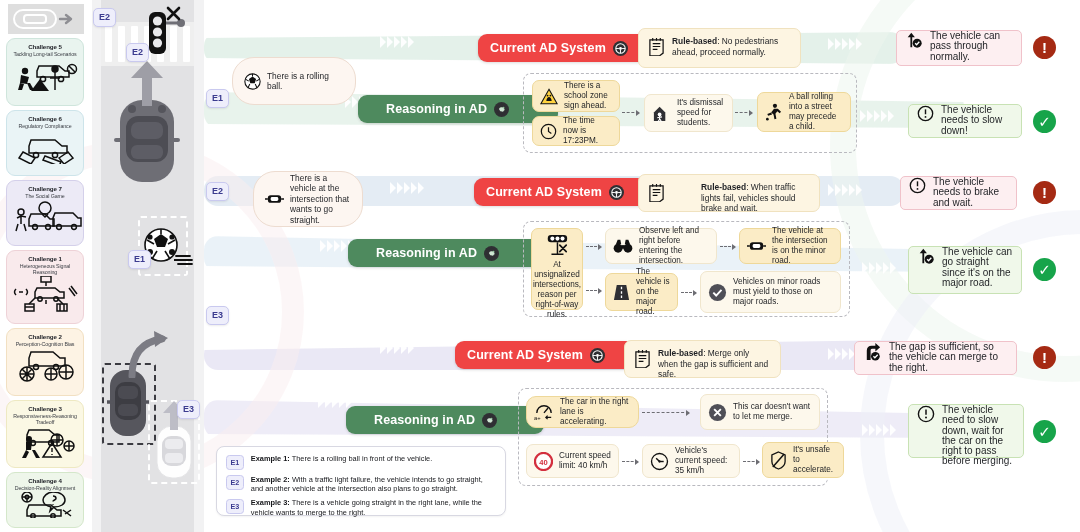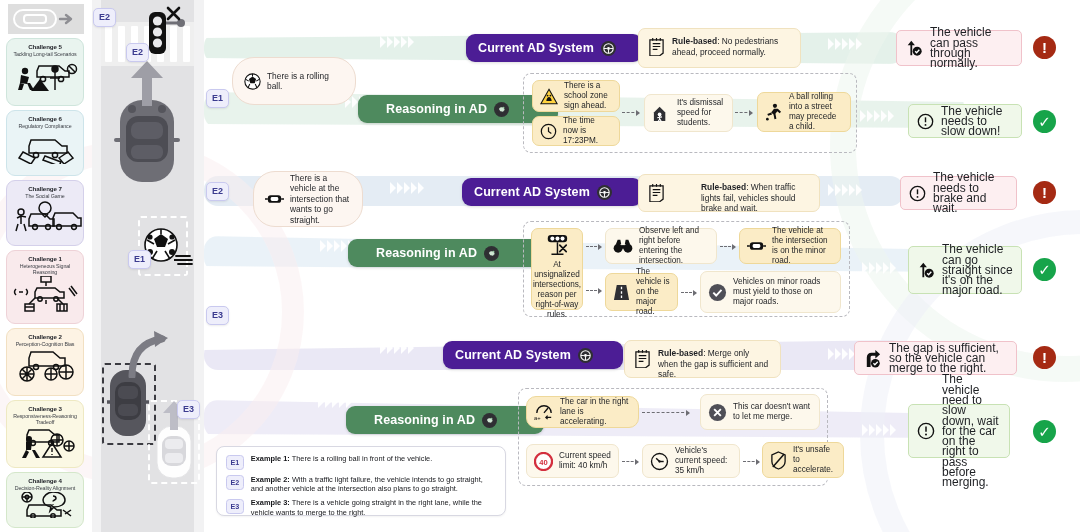--- a/index.html
+++ b/index.html
@@ -39,21 +39,21 @@
     color:#3b3b8f;font-weight:bold;font-size:9px;line-height:9px;
     padding:4px 5px;box-shadow:0 1px 2px rgba(0,0,0,.08);
   }
 
   
   .pill{
     position:absolute;border-radius:9px;color:#fff;font-weight:bold;
     display:flex;align-items:center;gap:7px;padding:0 12px;height:28px;
     font-size:12.5px;letter-spacing:.1px;box-shadow:0 1px 3px rgba(0,0,0,.14);
   }
-  .pill.cur{background:#4c1d95;}
+  .pill.cur{background:#ef4444;margin-left:12px;}
   .pill.rea{background:#4e8a5e;padding-left:28px;}
   .pill .gl{
     width:15px;height:15px;border-radius:50%;background:#2f2f33;color:#fff;
     display:flex;align-items:center;justify-content:center;font-size:9px;flex:none;
   }
 
   
   .scen{
     position:absolute;background:#fdf6f1;border:1.2px solid #eddcd0;border-radius:22px;
     display:flex;align-items:center;gap:6px;padding:4px 11px;box-sizing:border-box;
@@ -66,22 +66,22 @@
   }
   .rule b{font-weight:bold;}
   .step{
     position:absolute;background:#fdf6e6;border:1px solid #d946ef;border-radius:7px;
     display:flex;align-items:center;gap:6px;padding:6px 7px;box-sizing:border-box;
     font-size:8.2px;line-height:10px;color:#1e2024;
   }
   .step.amber{background:#fbecc6;border-color:#eed89a;}
   .step.cream{background:#fdf8ec;border-color:#f0e6cd;}
   .concl{
-    position:absolute;border-radius:5px;display:flex;align-items:center;gap:7px;
-    padding:6px 8px;box-sizing:border-box;font-size:12px;line-height:10.3px;color:#1e2024;
+    position:absolute;border-radius:5px;display:flex;align-items:flex-start;gap:7px;
+    padding:0 8px;box-sizing:border-box;font-size:10px;line-height:10.3px;color:#1e2024;
   }
   .concl.bad{background:#fdeff1;border:1.3px solid #f0c2ca;}
   .concl.good{background:#f0f8ea;border:1.3px solid #c8e2b4;}
 
   .verdict{position:absolute;width:23px;height:23px;border-radius:50%;
     display:flex;align-items:center;justify-content:center;color:#fff;font-weight:bold;font-size:15px;}
   .verdict.bad{background:#a52a13;}
   .verdict.good{background:#17a44a;}
 
   .chainbox{position:absolute;border:1.3px dashed #b9b9bf;border-radius:8px;box-sizing:border-box;}
@@ -830,21 +830,21 @@
   <div class="step amber" style="left:762px;top:442px;width:82px;height:36px;">
     <span class="ic">
       <svg width="17" height="19" viewBox="0 0 18 20">
           <path d="M9 1l7 3v7c0 4-3 6.5-7 8-4-1.5-7-4-7-8V4z" fill="none" stroke="#111" stroke-width="1.4"></path>
           <path d="M3 17L15 3" stroke="#111" stroke-width="1.6"></path>
         </svg>
     </span>
     <span>It's unsafe to accelerate.</span>
   </div>
 
-  <div class="concl good" style="left:908px;top:404px;width:102px;height:54px;">
+  <div class="concl good" style="left:908px;top:404px;width:116px;height:54px;">
     <span class="ic">
       <svg width="18" height="18" viewBox="0 0 18 18">
           <circle cx="9" cy="9" r="7.6" fill="none" stroke="#111" stroke-width="1.4"></circle>
           <path d="M9 4.6v5.2" stroke="#111" stroke-width="1.5"></path>
           <circle cx="9" cy="12.6" r="1" fill="#111"></circle>
         </svg>
     </span>
     <span>The vehicle need to slow down, wait for the car on the right to pass before merging.</span>
   </div>
   <div class="verdict good" style="left:1033px;top:420px;">

